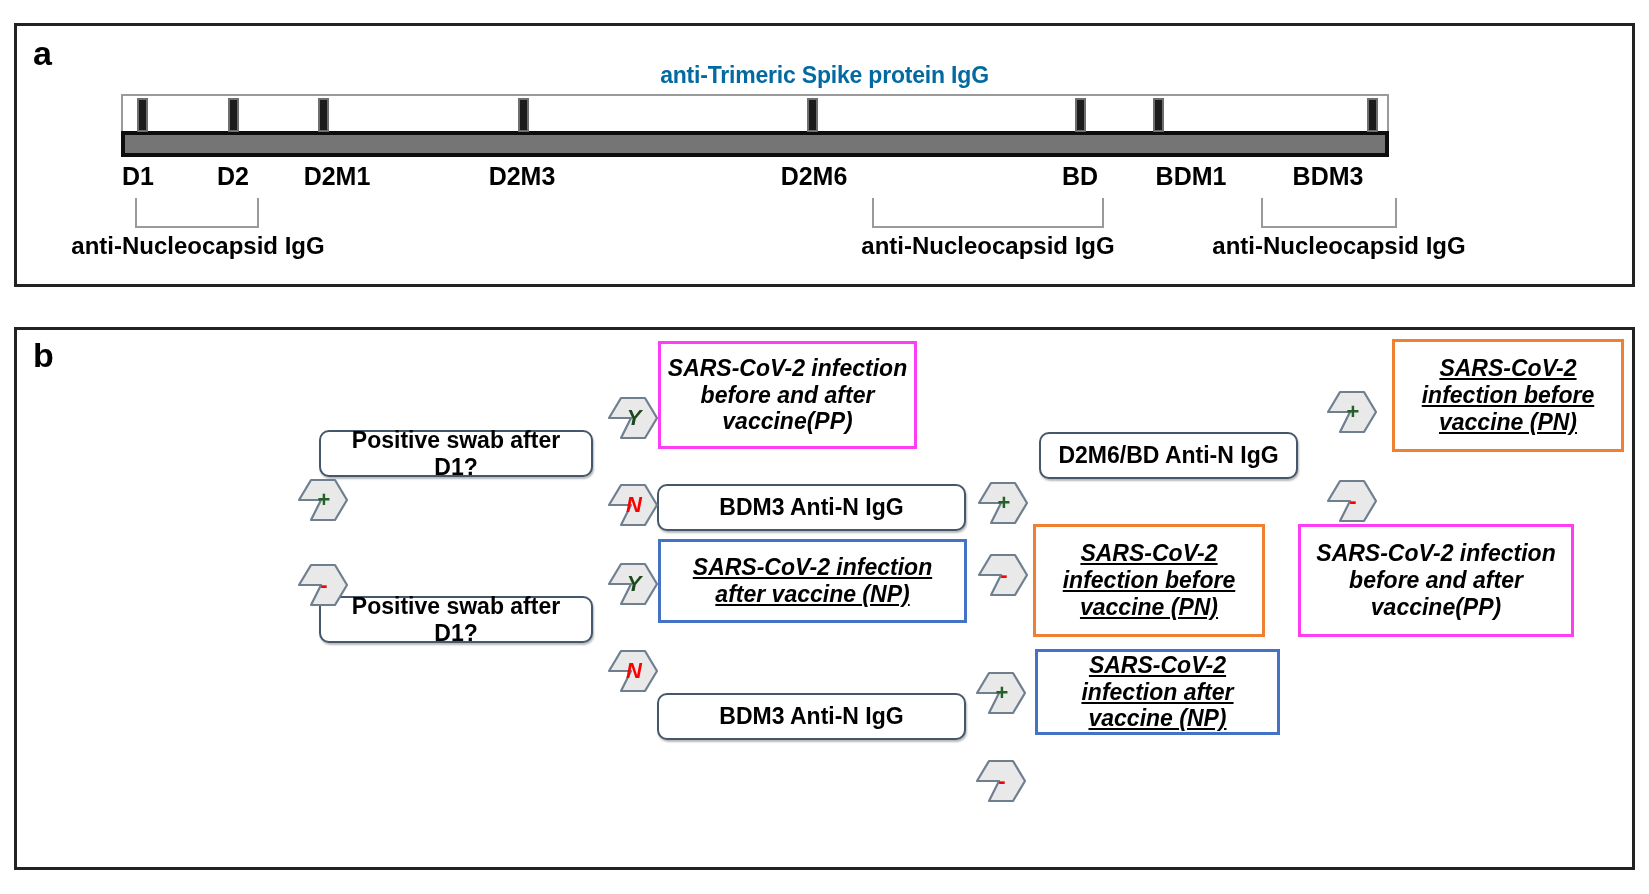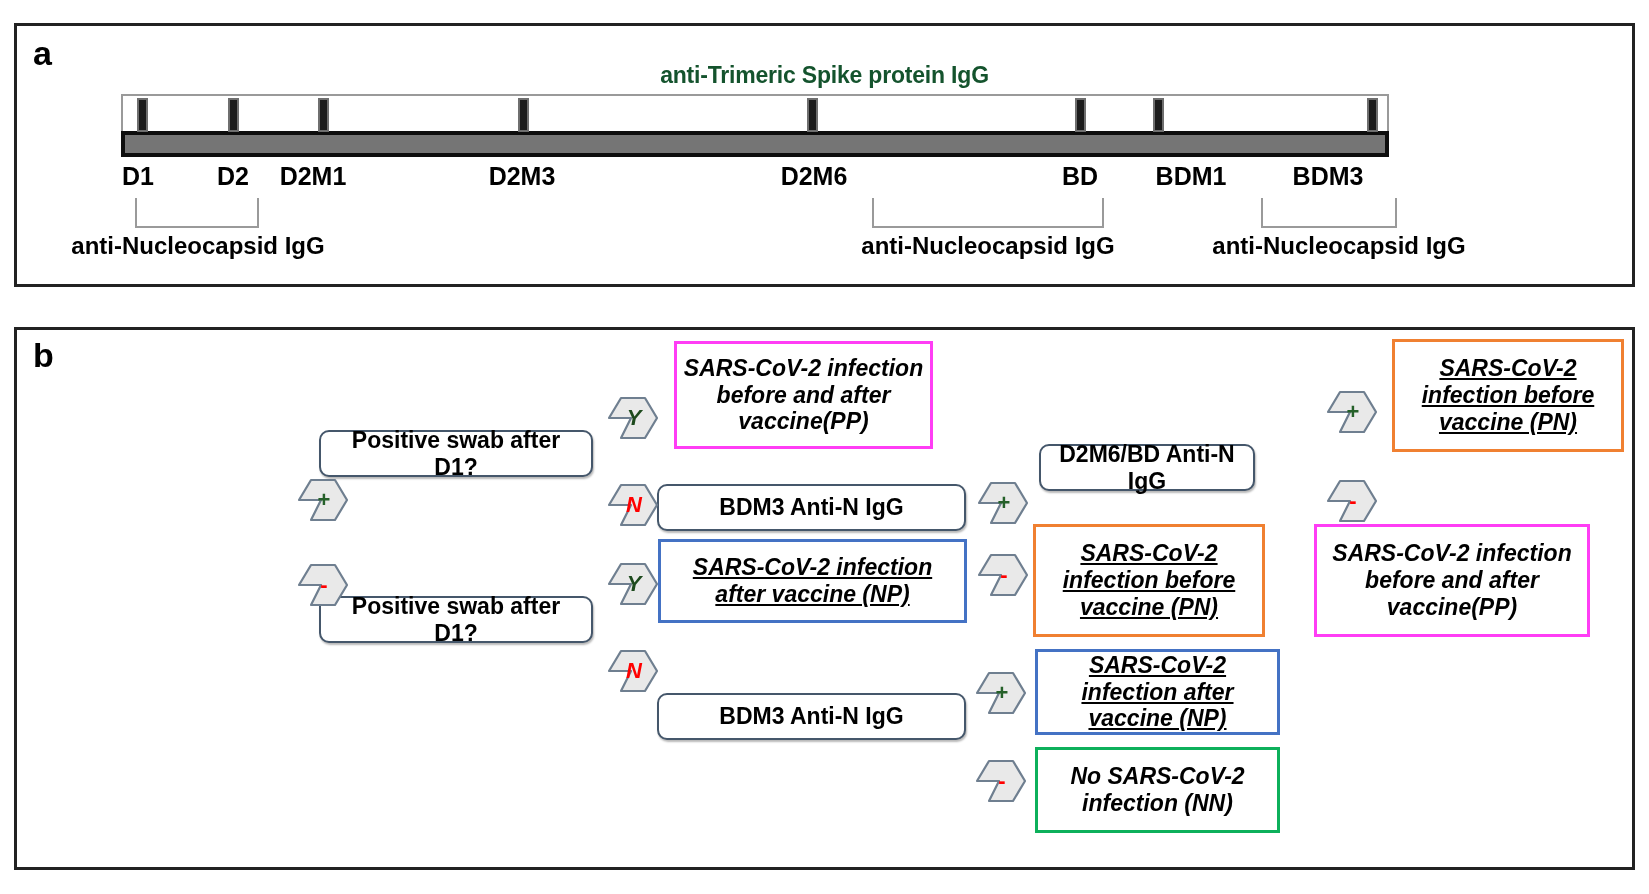--- a/index.html
+++ b/index.html
@@ -39,21 +39,21 @@
   #panel-b-letter { left: 16px; top: 8px; }
 
   
   #spike-label {
     position: absolute;
     left: 0; right: 0;
     top: 36px;
     text-align: center;
     font-weight: bold;
     font-size: 23px;
-    color: #14532d;
+    color: #0369a1;
     letter-spacing: -0.2px;
   }
   
   #spike-bracket {
     position: absolute;
     left: 104px;
     top: 68px;
     width: 1268px;
     height: 44px;
     border: 2px solid #9a9a9a;
@@ -129,21 +129,21 @@
   
   .node-out {
     border: 3px solid #000;
     font-weight: bold;
     font-style: italic;
     font-size: 23px;
     color: #000;
     line-height: 1.16;
     padding: 2px 6px;
   }
-  .out-pink   { border-color: #ff3df5; margin-left: 16px; }
+  .out-pink   { border-color: #ff3df5; }
   .out-blue   { border-color: #4472c4; text-decoration: underline; }
   .out-orange { border-color: #f08031; text-decoration: underline; }
   .out-green  { border-color: #0db05b; }
 
   
   .arrow {
     position: absolute;
     width: 58px;
     height: 58px;
   }
@@ -183,21 +183,21 @@
     <div class="tick" style="left:211px"></div>
     <div class="tick" style="left:301px"></div>
     <div class="tick" style="left:501px"></div>
     <div class="tick" style="left:790px"></div>
     <div class="tick" style="left:1058px"></div>
     <div class="tick" style="left:1136px"></div>
     <div class="tick" style="left:1350px"></div>
 
     <div class="tick-label" style="left:121px">D1</div>
     <div class="tick-label" style="left:216px">D2</div>
-    <div class="tick-label" style="left:296px">D2M1</div>
+    <div class="tick-label" style="left:320px">D2M1</div>
     <div class="tick-label" style="left:505px">D2M3</div>
     <div class="tick-label" style="left:797px">D2M6</div>
     <div class="tick-label" style="left:1063px">BD</div>
     <div class="tick-label" style="left:1174px">BDM1</div>
     <div class="tick-label" style="left:1311px">BDM3</div>
 
     <div class="nbrace" style="left:118px; top:172px; width:124px;"></div>
     <div class="nbrace-label" style="left:181px; top:206px;">anti-Nucleocapsid IgG</div>
 
     <div class="nbrace" style="left:855px; top:172px; width:232px;"></div>
@@ -213,35 +213,34 @@
 
 
     <div class="node node-q" style="left:302px; top:100px; width:274px; height:47px;">Positive swab after D1?</div>
 
     <div class="node node-q" style="left:302px; top:266px; width:274px; height:47px;">Positive swab after D1?</div>
 
     <div class="node node-q" style="left:640px; top:154px; width:309px; height:47px;">BDM3 Anti-N IgG</div>
 
     <div class="node node-q" style="left:640px; top:363px; width:309px; height:47px;">BDM3 Anti-N IgG</div>
 
-    <div class="node node-q" style="left:1022px; top:114px; width:216px; height:47px;">D2M6/BD Anti-N IgG</div>
+    <div class="node node-q" style="left:1022px; top:102px; width:259px; height:47px;">D2M6/BD Anti-N IgG</div>
 
     <div class="node node-out out-pink" style="left:641px; top:11px; width:259px; height:108px;">SARS-CoV-2 infection before and after vaccine(PP)</div>
 
     <div class="node node-out out-blue" style="left:641px; top:209px; width:309px; height:84px;">SARS-CoV-2 infection after vaccine (NP)</div>
 
     <div class="node node-out out-orange" style="left:1375px; top:9px; width:232px; height:113px;">SARS-CoV-2 infection before vaccine (PN)</div>
 
     <div class="node node-out out-orange" style="left:1016px; top:194px; width:232px; height:113px;">SARS-CoV-2 infection before vaccine (PN)</div>
 
     <div class="node node-out out-pink" style="left:1281px; top:194px; width:276px; height:113px;">SARS-CoV-2 infection before and after vaccine(PP)</div>
 
     <div class="node node-out out-blue" style="left:1018px; top:319px; width:245px; height:86px;">SARS-CoV-2 infection after vaccine (NP)</div>
 
-    <div class="node node-out out-green" style="left:1018px; top:417px; width:245px; height:86px;">No SARS-CoV-2 infection (NN)</div>
 
     <div class="arrow" style="left:278px; top:141px;">
       <svg viewBox="0 0 58 58" preserveAspectRatio="none">
         <polygon points="4,29 16,9 40,9 52,29 40,49 16,49 26,29" fill="#e9e9e9" stroke="#6f7f90" stroke-width="2.2" stroke-linejoin="round"></polygon>
       </svg>
       <div class="glyph glyph-plus">+</div>
     </div>
 
     <div class="arrow" style="left:278px; top:226px;">
       <svg viewBox="0 0 58 58" preserveAspectRatio="none">

